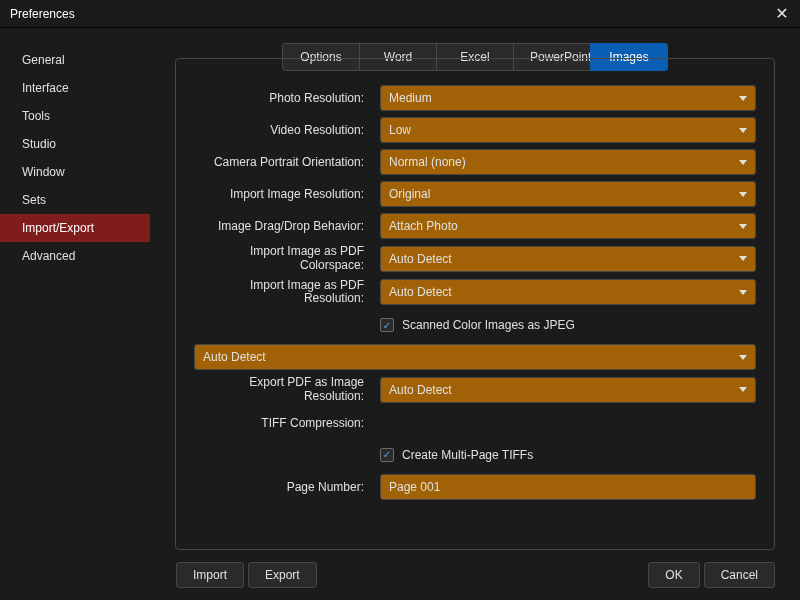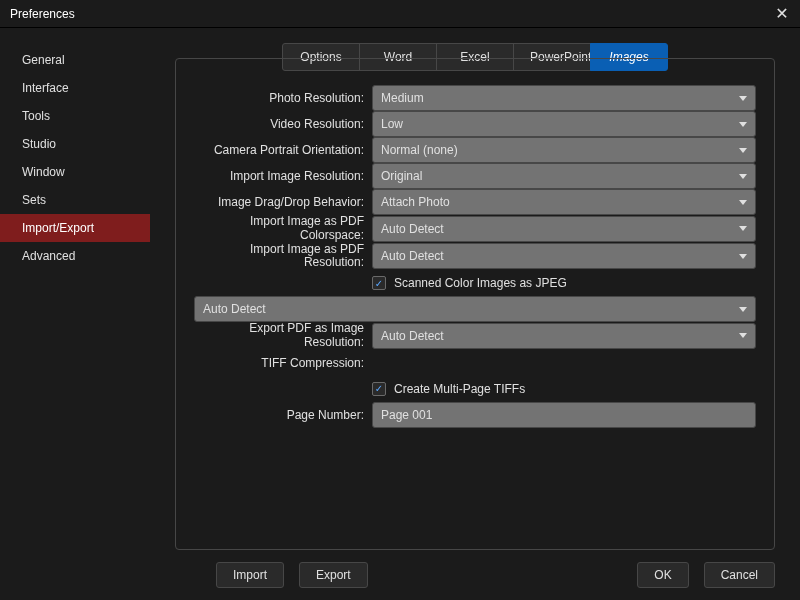--- a/index.html
+++ b/index.html
@@ -56,51 +56,53 @@
   .tab {
     padding: 6px 16px;
     width: 78px;
     text-align: center;
     border: 1px solid #474747;
     background: #2a2a2a;
     cursor: pointer;
     margin-left: -1px;
   }
   .tab:first-child { border-top-left-radius: 3px; border-bottom-left-radius: 3px; margin-left: 0;}
-  .tab:last-child  { border-top-right-radius: 3px; border-bottom-right-radius: 3px; font-style: italic;}
+  .tab:last-child  { border-top-right-radius: 3px; border-bottom-right-radius: 3px;}
   .tab.active {
     background: #0a5fb4;
     color: #fff;
     border-color: #0a5fb4;
   }
   .panel {
     border: 1px solid #474747;
     border-radius: 4px;
     margin-top: -13px;
     flex: 1;
     padding: 26px 18px 10px 18px;
     overflow: auto;
   }
   .row {
     display: flex;
     align-items: center;
+    margin-bottom: 6px;
     min-height: 26px;
+    gap: 8px;
   }
   .row.tall .label { line-height: 1.15; }
   .label {
     width: 178px;
     text-align: right;
     padding-right: 8px;
     color: #e0e0e0;
   }
   .control { flex: 1; }
   .select, .text-input {
     width: 100%;
     height: 26px;
-    background: #737373;
+    background: #a16207;
     border: 1px solid #474747;
     border-radius: 3px;
     color: #e0e0e0;
     padding: 0 8px;
     display: flex;
     align-items: center;
     justify-content: space-between;
     cursor: pointer;
   }
   .text-input { cursor: text; justify-content: flex-start;}
@@ -123,22 +125,21 @@
     display: flex; align-items: center; justify-content: center;
     cursor: pointer;
     color: #5aa7ff;
     font-size: 10px;
   }
   .footer {
     height: 50px;
     display: flex;
     align-items: center;
     padding: 0 25px 0 176px;
-    gap: 15px;
-    margin-left: 40px;
+    gap: 4px;
   }
   .footer .spacer { flex: 1; }
   .btn {
     height: 26px;
     padding: 0 16px;
     background: #2a2a2a;
     border: 1px solid #474747;
     border-radius: 3px;
     color: #e0e0e0;
     display: flex; align-items: center;

